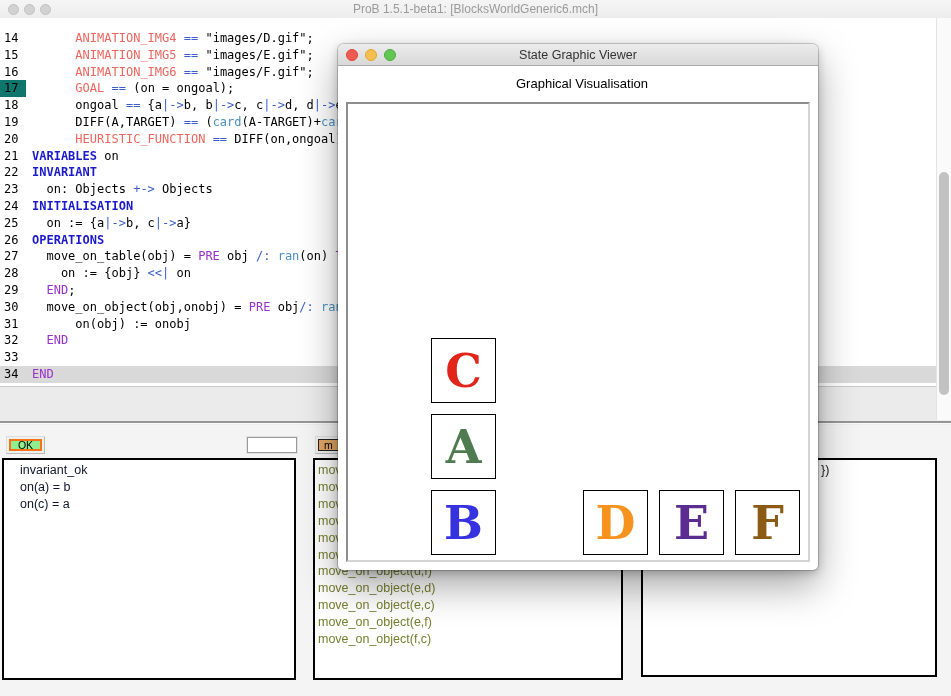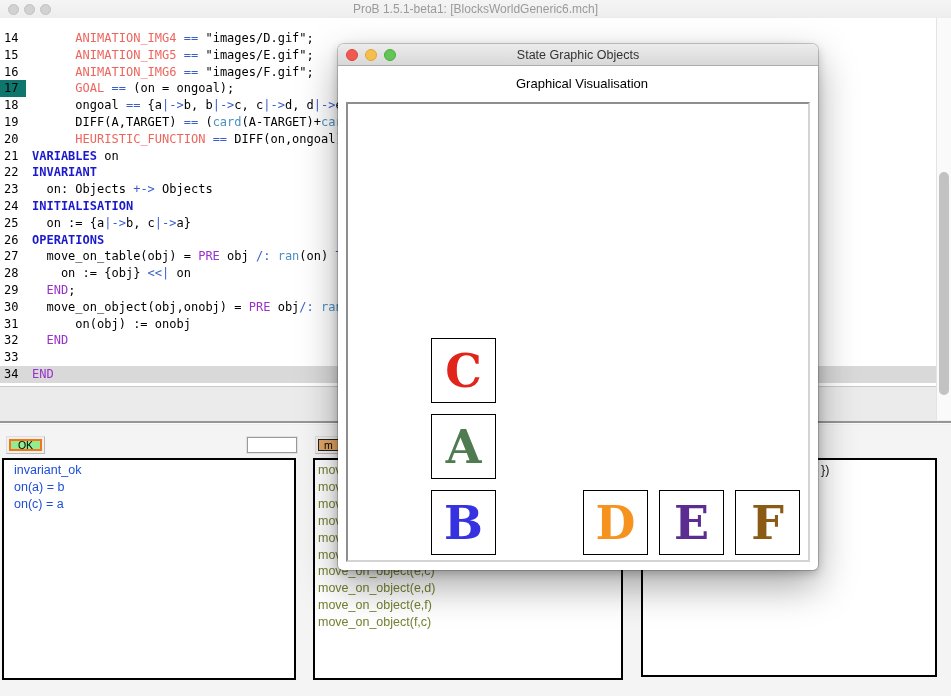--- a/index.html
+++ b/index.html
@@ -89,21 +89,21 @@
     background:#ffffff; border:1px solid #9a9a9a; box-shadow:0 0 0 1px #e2e2e2;
   }
 
   .listbox {
     position:absolute; top:33px; background:#ffffff; border:2px solid #000;
     overflow:hidden; font-size:12.5px; line-height:17px; padding:2px 0;
   }
   .lb-left  { left:2px;   width:294px; height:222px; }
   .lb-mid   { left:313px; width:310px; height:222px; line-height:16.9px; }
   .lb-right { left:641px; width:296px; height:219px; }
-  .lb-left .li { color:#1d4ed8; padding-left:10px; white-space:pre; }
+  .lb-left .li { color:#0f172a; padding-left:16px; white-space:pre; }
   .lb-mid .li { color:#76802f; padding-left:3px; white-space:pre; }
   .lb-right .li { color:#222; padding-left:178px; white-space:pre; }
 
   
   .dialog {
     position:absolute; left:338px; top:44px; width:480px; height:526px;
     background:#ffffff; border-radius:6px 6px 5px 5px;
     box-shadow:0 16px 38px rgba(0,0,0,.35), 0 3px 10px rgba(0,0,0,.22), 0 0 0 1px rgba(0,0,0,.18);
   }
   .dlg-titlebar {
@@ -175,36 +175,37 @@
       <div class="li">on(a) = b</div>
       <div class="li">on(c) = a</div>
     </div>
   <div class="listbox lb-mid" id="list-mid">
       <div class="li">move_on_table(c)</div>
       <div class="li">move_on_object(c,d)</div>
       <div class="li">move_on_object(c,e)</div>
       <div class="li">move_on_object(c,f)</div>
       <div class="li">move_on_object(d,c)</div>
       <div class="li">move_on_object(d,e)</div>
+      <div class="li">move_on_object(d,f)</div>
+      <div class="li">move_on_object(e,d)</div>
       <div class="li">move_on_object(e,c)</div>
-      <div class="li">move_on_object(e,d)</div>
       <div class="li">move_on_object(e,f)</div>
       <div class="li">move_on_object(f,c)</div>
     </div>
   <div class="listbox lb-right" id="list-right">
       <div class="li">})</div>
     </div>
 </div>
 
 <div class="dialog">
   <div class="dlg-titlebar">
     <span class="tl d-tl d-red"></span>
     <span class="tl d-tl d-yellow"></span>
     <span class="tl d-tl d-green"></span>
-    <div class="dlg-title">State Graphic Objects</div>
+    <div class="dlg-title">State Graphic Viewer</div>
   </div>
   <div class="dlg-heading">Graphical Visualisation</div>
   <div class="canvas" id="blocks-canvas">
       <div class="block" style="left: 83px; top: 234px;">
         <span style="color: rgb(225, 37, 27);">C</span>
       </div>
       <div class="block" style="left: 83px; top: 310px;">
         <span style="color: rgb(78, 123, 80);">A</span>
       </div>
       <div class="block" style="left: 83px; top: 386px;">

